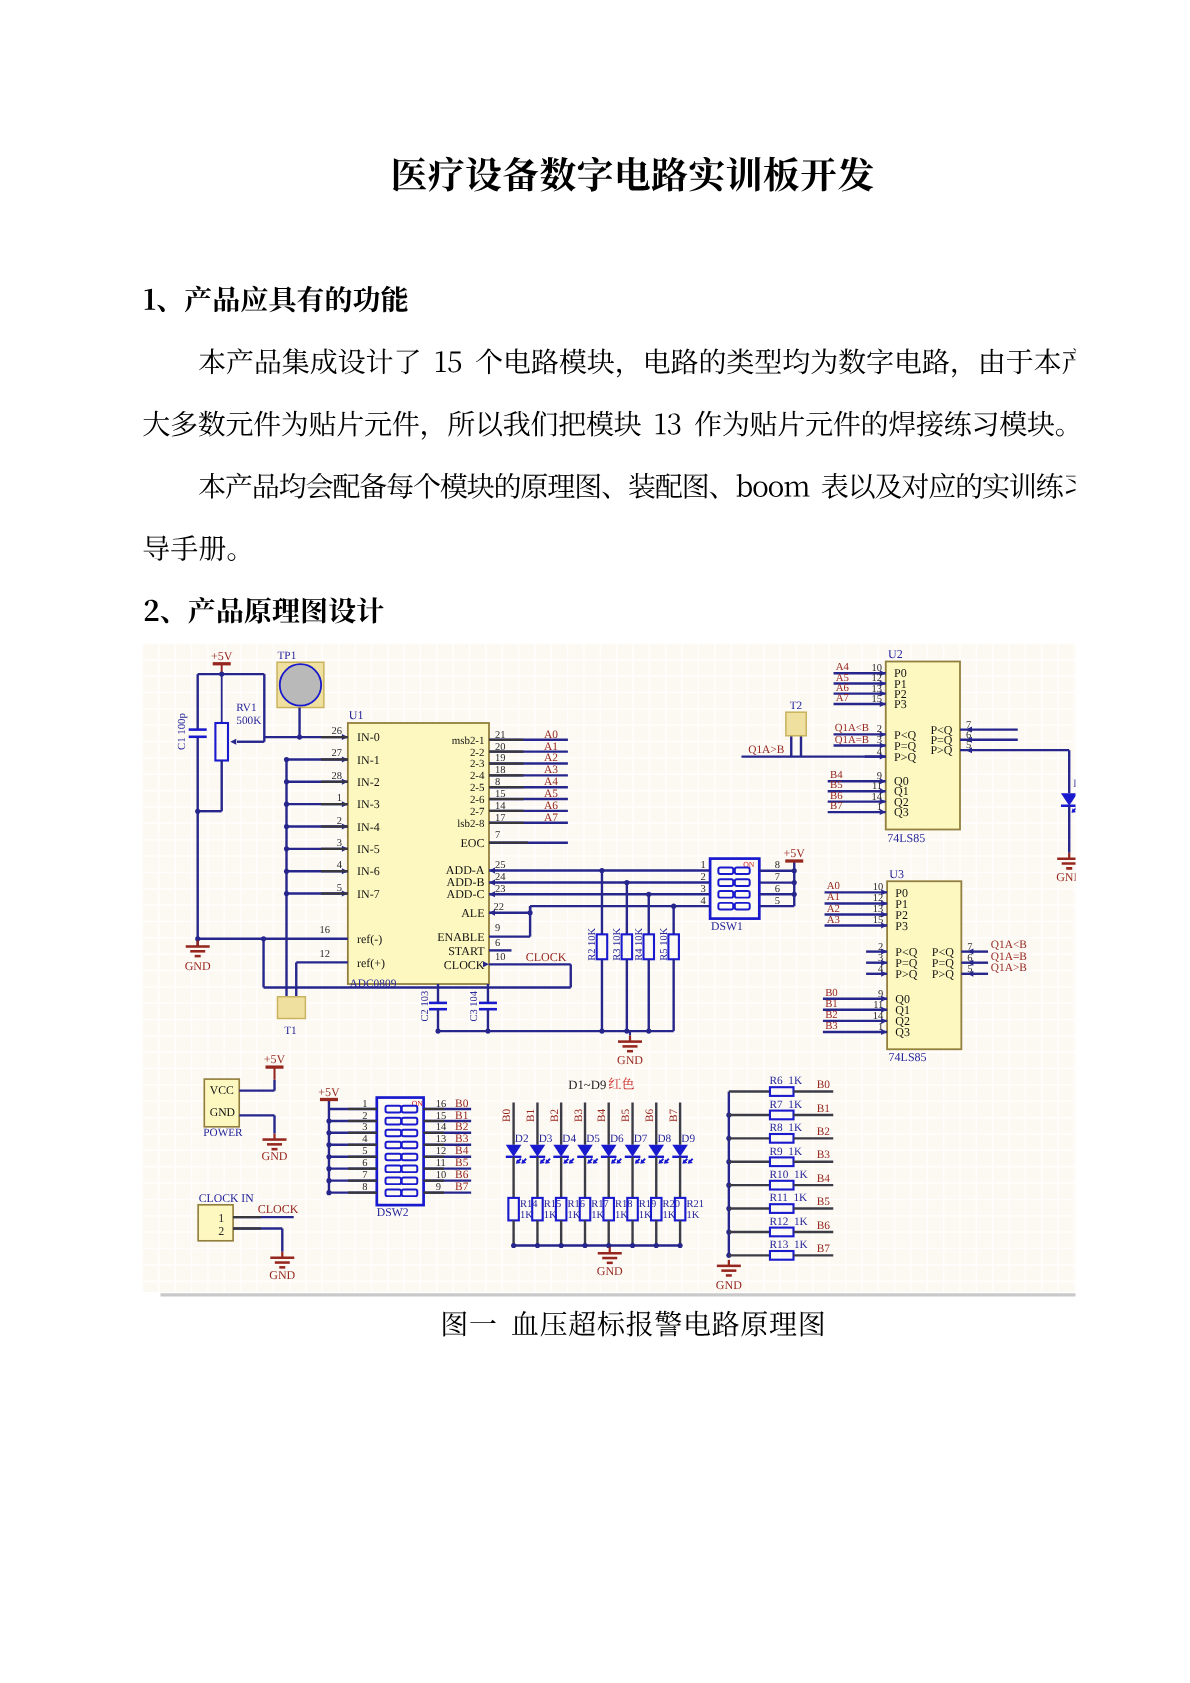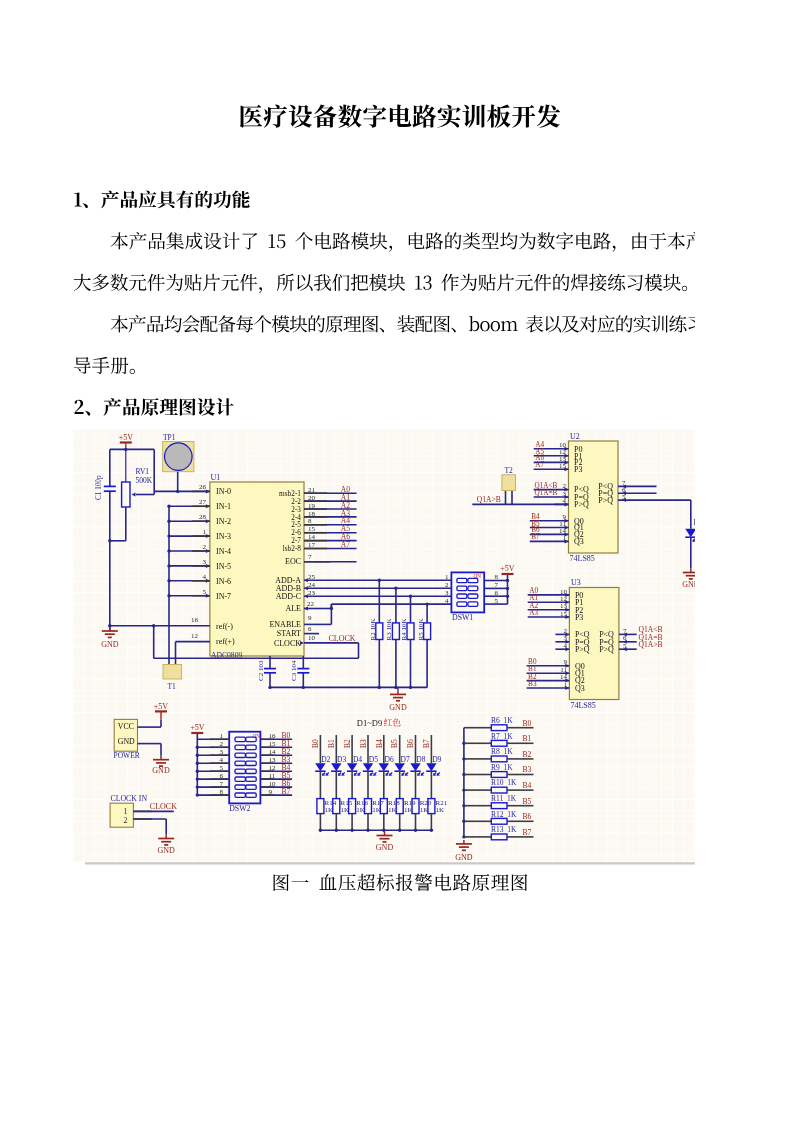--- a/index.html
+++ b/index.html
@@ -1,14 +1,14 @@
 <!DOCTYPE html>
 <html><head><meta charset="utf-8"><title>doc</title><style>
 html,body{margin:0;padding:0;background:#ffffff;}
-#page{position:relative;width:695px;height:1122px;background:#ffffff;overflow:hidden;}
+#page{position:relative;width:695px;height:1122px;background:#ffffff;overflow:hidden;padding-left:22px;}
 svg{display:block;}
 text{white-space:pre;}
 </style></head>
 <body>
 <div id="page">
 <svg width="793" height="1122" viewBox="0 0 793 1122" xmlns="http://www.w3.org/2000/svg">
 <defs>
 <path id="gb533B" d="M822 840 763 760H224L93 810V10C82 2 70 -9 63 -19L183 -88L219 -29H942C957 -29 967 -24 970 -13C925 29 849 91 849 91L782 0H211V732H901C915 732 926 737 929 748C889 786 822 840 822 840ZM754 664 693 588H459C472 607 483 628 494 650C516 649 529 657 534 669L386 718C363 602 315 492 263 422L275 412C336 447 392 495 439 559H509C508 499 508 445 502 394H248L256 365H497C477 247 417 153 238 74L248 59C449 115 543 191 588 290C656 233 731 156 766 87C888 29 941 258 600 320C605 334 610 349 613 365H904C919 365 930 370 933 381C889 419 817 473 817 473L754 394H619C628 444 630 499 632 559H839C853 559 864 564 867 575C822 614 754 664 754 664Z"></path>
 <path id="gb7597" d="M57 672 45 667C73 614 98 536 94 471C172 391 272 561 57 672ZM865 777 804 697H634C701 719 709 848 493 851L486 845C519 811 556 756 568 707C575 703 582 699 589 697H328L197 753V460L196 405C121 355 48 310 18 293L85 166C97 174 103 189 102 202C139 257 170 308 194 350C185 196 149 42 32 -85L41 -94C289 49 310 279 310 460V668H949C963 668 974 673 977 684C935 723 865 777 865 777ZM730 397 677 402C755 433 834 478 895 519C917 520 928 523 936 531L827 626L763 563H344L353 534H755C726 494 682 443 639 405L574 411V59C574 45 568 40 551 40C527 40 391 48 391 48V35C452 25 477 12 498 -6C518 -24 524 -51 529 -88C674 -76 695 -29 695 52V371C717 374 727 382 730 397Z"></path>
 <path id="gb8BBE" d="M85 840 77 834C125 787 186 713 211 648C327 588 392 809 85 840ZM266 533C290 536 302 544 307 551L211 631L159 579H35L44 550L157 551V135C157 113 150 103 106 79L187 -45C200 -36 214 -20 221 4C308 91 378 172 414 215L409 225L266 148ZM435 788V697C435 605 419 491 303 402L310 392C523 468 546 609 546 698V749H685V549C685 480 695 457 775 457H802L735 393H356L365 365H431C459 250 502 164 560 97C479 23 377 -36 253 -77L259 -90C404 -64 521 -19 615 41C686 -18 772 -58 876 -90C891 -30 927 9 981 21L982 33C881 48 786 71 703 108C776 174 831 252 871 342C896 345 906 347 913 358L804 457H829C932 457 971 480 971 523C971 545 962 556 935 568L930 570H921C914 568 904 566 897 565C892 564 881 564 875 564C868 563 856 563 844 563H813C798 563 796 567 796 579V740C813 743 826 748 832 755L730 837L675 778H563L435 824ZM617 156C543 205 485 273 449 365H738C711 288 671 218 617 156Z"></path>

